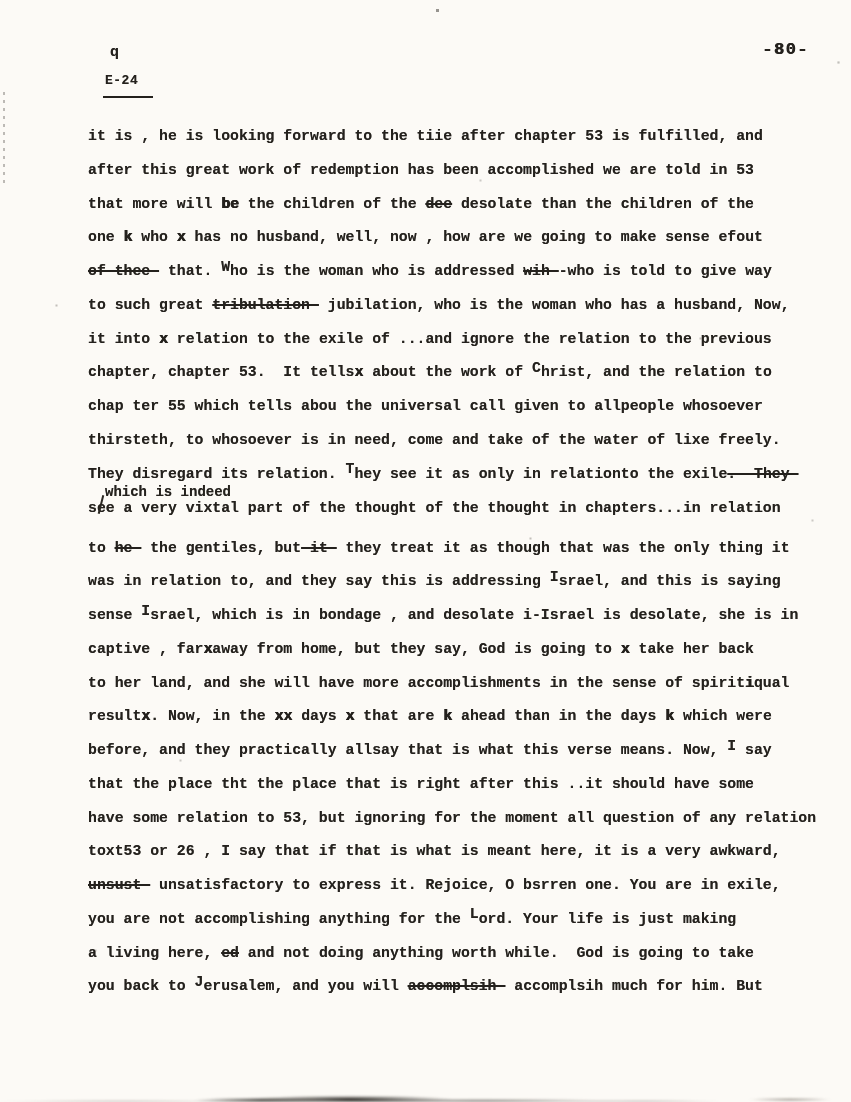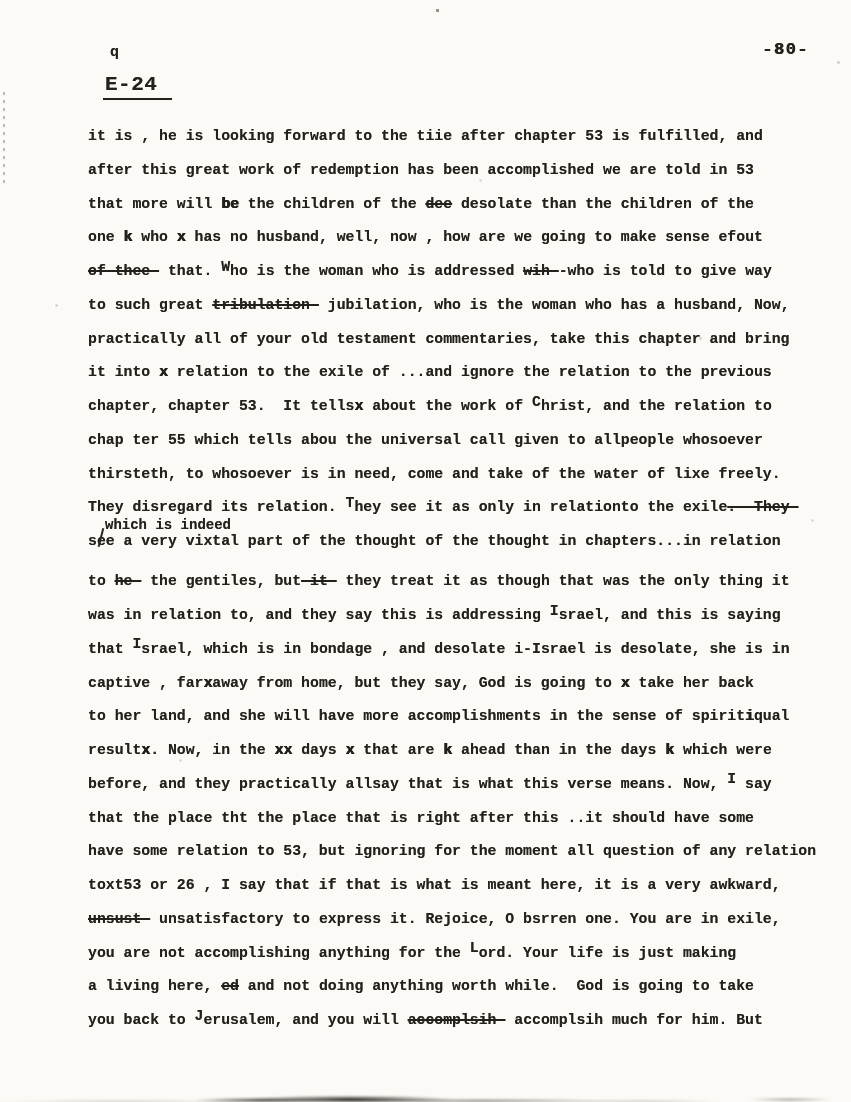--- a/index.html
+++ b/index.html
@@ -9,22 +9,22 @@
     background:#fcfaf6;
     overflow:hidden;
     font-family:"Liberation Mono", monospace;
     font-weight:700;
     color:#24211d;
     text-shadow:0 0 .4px rgba(30,27,22,.55);
   }
   
   .corner-q{position:absolute;left:110px;top:44px;font-size:15px;}
   .page-num{position:absolute;left:762px;top:40px;font-size:17px;letter-spacing:1.5px;text-shadow:.7px 0 0 currentColor;}
-  .doc-id{position:absolute;left:103px;top:73px;font-size:21px;letter-spacing:.5px;
-    border-bottom:2.2px solid #24211d;padding:0 15px 2px 2px;}
+  .doc-id{position:absolute;left:103px;top:73px;font-size:13px;letter-spacing:.5px;
+    border-bottom:2.2px solid #24211d;padding:0 15px 8px 2px;}
   
   .body{position:absolute;left:88px;top:127px;width:745px;}
   .line{height:33.75px;line-height:19px;font-size:14.8px;white-space:pre;letter-spacing:0;}
   .line.pre-insert{height:18px;}
   .line.insert{height:16px;padding-left:17px;font-size:14px;}
   .line.post-insert{height:40px;}
   .strike{text-decoration:line-through;text-decoration-thickness:1.6px;}
   .sup{position:relative;top:-4.5px;}
   .bold{text-shadow:.7px 0 0 currentColor, 0 .4px 0 currentColor;}
   .slash{position:relative;display:inline-block;}
@@ -61,31 +61,30 @@
   <span class="page-num">-80-</span>
   <span class="doc-id">E-24</span>
 
   <div class="body">
       <div class="line"><span>it is , he is looking forward to the tiie after chapter 53 is fulfilled, and</span></div>
       <div class="line"><span>after this great work of redemption has been accomplished we are told in 53</span></div>
       <div class="line"><span>that more will </span><span class="bold">be</span><span> the children of the </span><span class="strike">dee</span><span> desolate than the children of the</span></div>
       <div class="line"><span>one </span><span class="bold">k</span><span> who </span><span class="bold">x</span><span> has no husband, well, now , how are we going to make sense efout</span></div>
       <div class="line"><span class="strike">of thee-</span><span> that. </span><span class="sup">W</span><span>ho is the woman who is addressed </span><span class="strike">wih-</span><span>-who is told to give way</span></div>
       <div class="line"><span>to such great </span><span class="strike">tribulation-</span><span> jubilation, who is the woman who has a husband, Now,</span></div>
-      <div class="line"><span>practically all of your old testament commentaries, take this chapter and bring</span></div>
       <div class="line"><span>it into </span><span class="bold">x</span><span> relation to the exile of ...and ignore the relation to the previous</span></div>
       <div class="line"><span>chapter, chapter 53.  It tells</span><span class="bold">x</span><span> about the work of </span><span class="sup">C</span><span>hrist, and the relation to</span></div>
       <div class="line"><span>chap ter 55 which tells abou the universal call given to allpeople whosoever</span></div>
       <div class="line"><span>thirsteth, to whosoever is in need, come and take of the water of lixe freely.</span></div>
       <div class="line pre-insert"><span>They disregard its relation. </span><span class="sup">T</span><span>hey see it as only in relationto the exile</span><span class="strike">.--They-</span></div>
       <div class="line insert"><span>which is indeed</span></div>
       <div class="line post-insert"><span>s</span><span class="slash">e</span><span>e a very vixtal part of the thought of the thought in chapters...in relation</span></div>
       <div class="line"><span>to </span><span class="strike">he-</span><span> the gentiles, but</span><span class="strike">-it-</span><span> they treat it as though that was the only thing it</span></div>
       <div class="line"><span>was in relation to, and they say this is addressing </span><span class="sup">I</span><span>srael, and this is saying</span></div>
-      <div class="line"><span>that </span><span class="sup">I</span><span>srael, which is in bondage , and desolate i-Israel is desolate, she is in</span></div>
+      <div class="line"><span>sense </span><span class="sup">I</span><span>srael, which is in bondage , and desolate i-Israel is desolate, she is in</span></div>
       <div class="line"><span>captive , far</span><span class="bold">x</span><span>away from home, but they say, God is going to </span><span class="bold">x</span><span> take her back</span></div>
       <div class="line"><span>to her land, and she will have more accomplishments in the sense of spirit</span><span class="bold">i</span><span>qual</span></div>
       <div class="line"><span>result</span><span class="bold">x</span><span>. Now, in the </span><span class="bold">xx</span><span> days </span><span class="bold">x</span><span> that are </span><span class="bold">k</span><span> ahead than in the days </span><span class="bold">k</span><span> which were</span></div>
       <div class="line"><span>before, and they practically allsay that is what this verse means. Now, </span><span class="sup">I</span><span> say</span></div>
       <div class="line"><span>that the place tht the place that is right after this ..it should have some</span></div>
       <div class="line"><span>have some relation to 53, but ignoring for the moment all question of any relation</span></div>
       <div class="line"><span>toxt53 or 26 , I say that if that is what is meant here, it is a very awkward,</span></div>
       <div class="line"><span class="strike">unsust-</span><span> unsatisfactory to express it. Rejoice, O bsrren one. You are in exile,</span></div>
       <div class="line"><span>you are not accomplishing anything for the </span><span class="sup">L</span><span>ord. Your life is just making</span></div>
       <div class="line"><span>a living here, </span><span class="strike">ed</span><span> and not doing anything worth while.  God is going to take</span></div>

